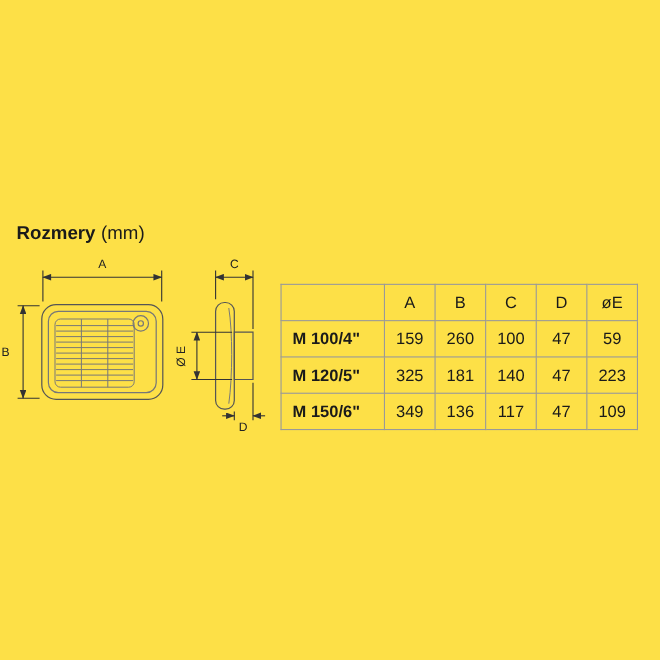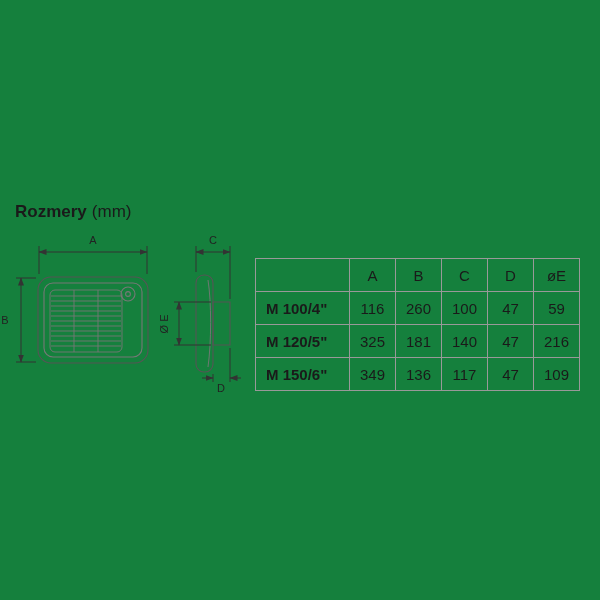--- a/index.html
+++ b/index.html
@@ -1,17 +1,17 @@
 <!DOCTYPE html>
 <html><head>
 <meta charset="utf-8">
 <style>
   html,body{margin:0;padding:0;background:#ffffff;}
   body{width:600px;height:600px;font-family:"Liberation Sans",sans-serif;color:#1a1a1a;}
-  .page{position:relative;width:600px;height:600px;background:#15803d;overflow:hidden;}
+  .page{position:relative;width:600px;height:600px;background:#fde047;overflow:hidden;}
   .title{position:absolute;left:15px;top:202px;font-size:17px;white-space:nowrap;}
   .t-main{font-weight:bold;}
   .t-unit{font-weight:400;margin-left:5px;}
   .drawing{position:absolute;left:0;top:230px;}
   .drawing text{font-family:"Liberation Sans",sans-serif;font-size:11px;fill:#222;}
   .dims{position:absolute;left:255px;top:258px;border-collapse:collapse;table-layout:fixed;width:324px;font-size:15px;}
   .dims th,.dims td{border:1px solid #999;text-align:center;font-weight:400;padding:0;height:32px;overflow:hidden;}
   .dims thead tr{height:33px;}
   .dims td.lbl{text-align:left;font-weight:bold;padding-left:10px;}
   line,path,rect,circle{vector-effect:non-scaling-stroke;}
@@ -100,33 +100,33 @@
         <th>A</th>
         <th>B</th>
         <th>C</th>
         <th>D</th>
         <th>øE</th>
       </tr>
     </thead>
     <tbody>
       <tr>
         <td class="lbl">M 100/4"</td>
-        <td>116</td>
+        <td>159</td>
         <td>260</td>
         <td>100</td>
         <td>47</td>
         <td>59</td>
       </tr>
       <tr>
         <td class="lbl">M 120/5"</td>
         <td>325</td>
         <td>181</td>
         <td>140</td>
         <td>47</td>
-        <td>216</td>
+        <td>223</td>
       </tr>
       <tr>
         <td class="lbl">M 150/6"</td>
         <td>349</td>
         <td>136</td>
         <td>117</td>
         <td>47</td>
         <td>109</td>
       </tr>
     </tbody>

